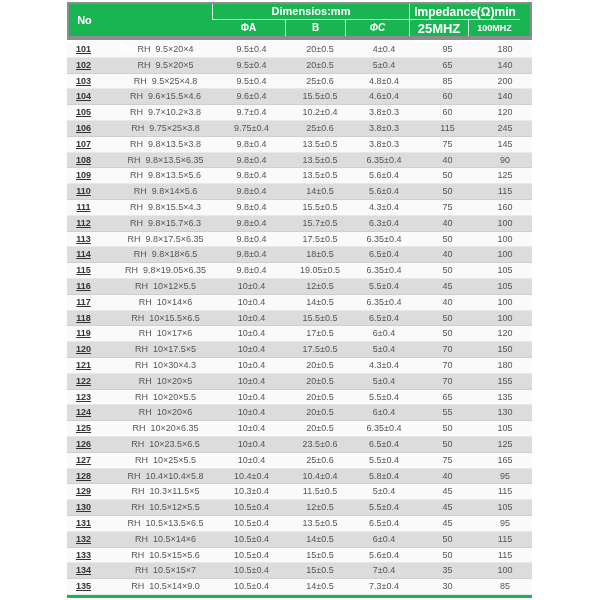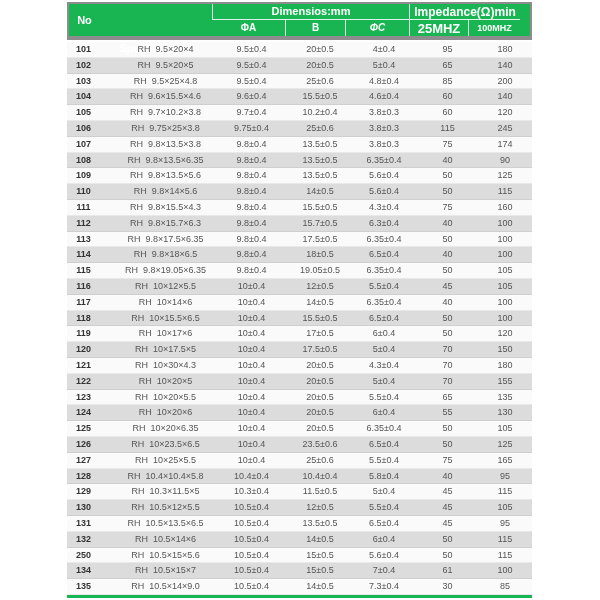--- a/index.html
+++ b/index.html
@@ -56,21 +56,21 @@
     align-items:center;
     background:var(--row-white);
     box-shadow:inset 0 -1px 0 #e9e9e9;
   }
   .row:nth-child(even){background:var(--stripe-gray);box-shadow:inset 0 -1px 0 #cfcfcf;}
   .c{
     font-size:9px;color:var(--text-body);
     text-align:center;line-height:15.8px;
     overflow:hidden;white-space:pre;
   }
-  .c.no{font-weight:bold;color:var(--text-dark);}
+  .c.no{font-weight:bold;color:var(--text-dark);text-decoration:underline;}
   .c.spec{text-align:center;padding-left:17px;}
 </style>
 </head>
 <body>
 
 <div class="sheet">
   <div class="tbl">
 
     <div class="thead">
       <div class="h no-h">No</div>
@@ -145,21 +145,21 @@
     <div class="c">245</div>
   </div>
 
   <div class="row">
     <div class="c no">107</div>
     <div class="c spec">RH  9.8×13.5×3.8</div>
     <div class="c">9.8±0.4</div>
     <div class="c">13.5±0.5</div>
     <div class="c">3.8±0.3</div>
     <div class="c">75</div>
-    <div class="c">174</div>
+    <div class="c">145</div>
   </div>
 
   <div class="row">
     <div class="c no">108</div>
     <div class="c spec">RH  9.8×13.5×6.35</div>
     <div class="c">9.8±0.4</div>
     <div class="c">13.5±0.5</div>
     <div class="c">6.35±0.4</div>
     <div class="c">40</div>
     <div class="c">90</div>
@@ -399,36 +399,36 @@
     <div class="c no">132</div>
     <div class="c spec">RH  10.5×14×6</div>
     <div class="c">10.5±0.4</div>
     <div class="c">14±0.5</div>
     <div class="c">6±0.4</div>
     <div class="c">50</div>
     <div class="c">115</div>
   </div>
 
   <div class="row">
-    <div class="c no">250</div>
+    <div class="c no">133</div>
     <div class="c spec">RH  10.5×15×5.6</div>
     <div class="c">10.5±0.4</div>
     <div class="c">15±0.5</div>
     <div class="c">5.6±0.4</div>
     <div class="c">50</div>
     <div class="c">115</div>
   </div>
 
   <div class="row">
     <div class="c no">134</div>
     <div class="c spec">RH  10.5×15×7</div>
     <div class="c">10.5±0.4</div>
     <div class="c">15±0.5</div>
     <div class="c">7±0.4</div>
-    <div class="c">61</div>
+    <div class="c">35</div>
     <div class="c">100</div>
   </div>
 
   <div class="row">
     <div class="c no">135</div>
     <div class="c spec">RH  10.5×14×9.0</div>
     <div class="c">10.5±0.4</div>
     <div class="c">14±0.5</div>
     <div class="c">7.3±0.4</div>
     <div class="c">30</div>

